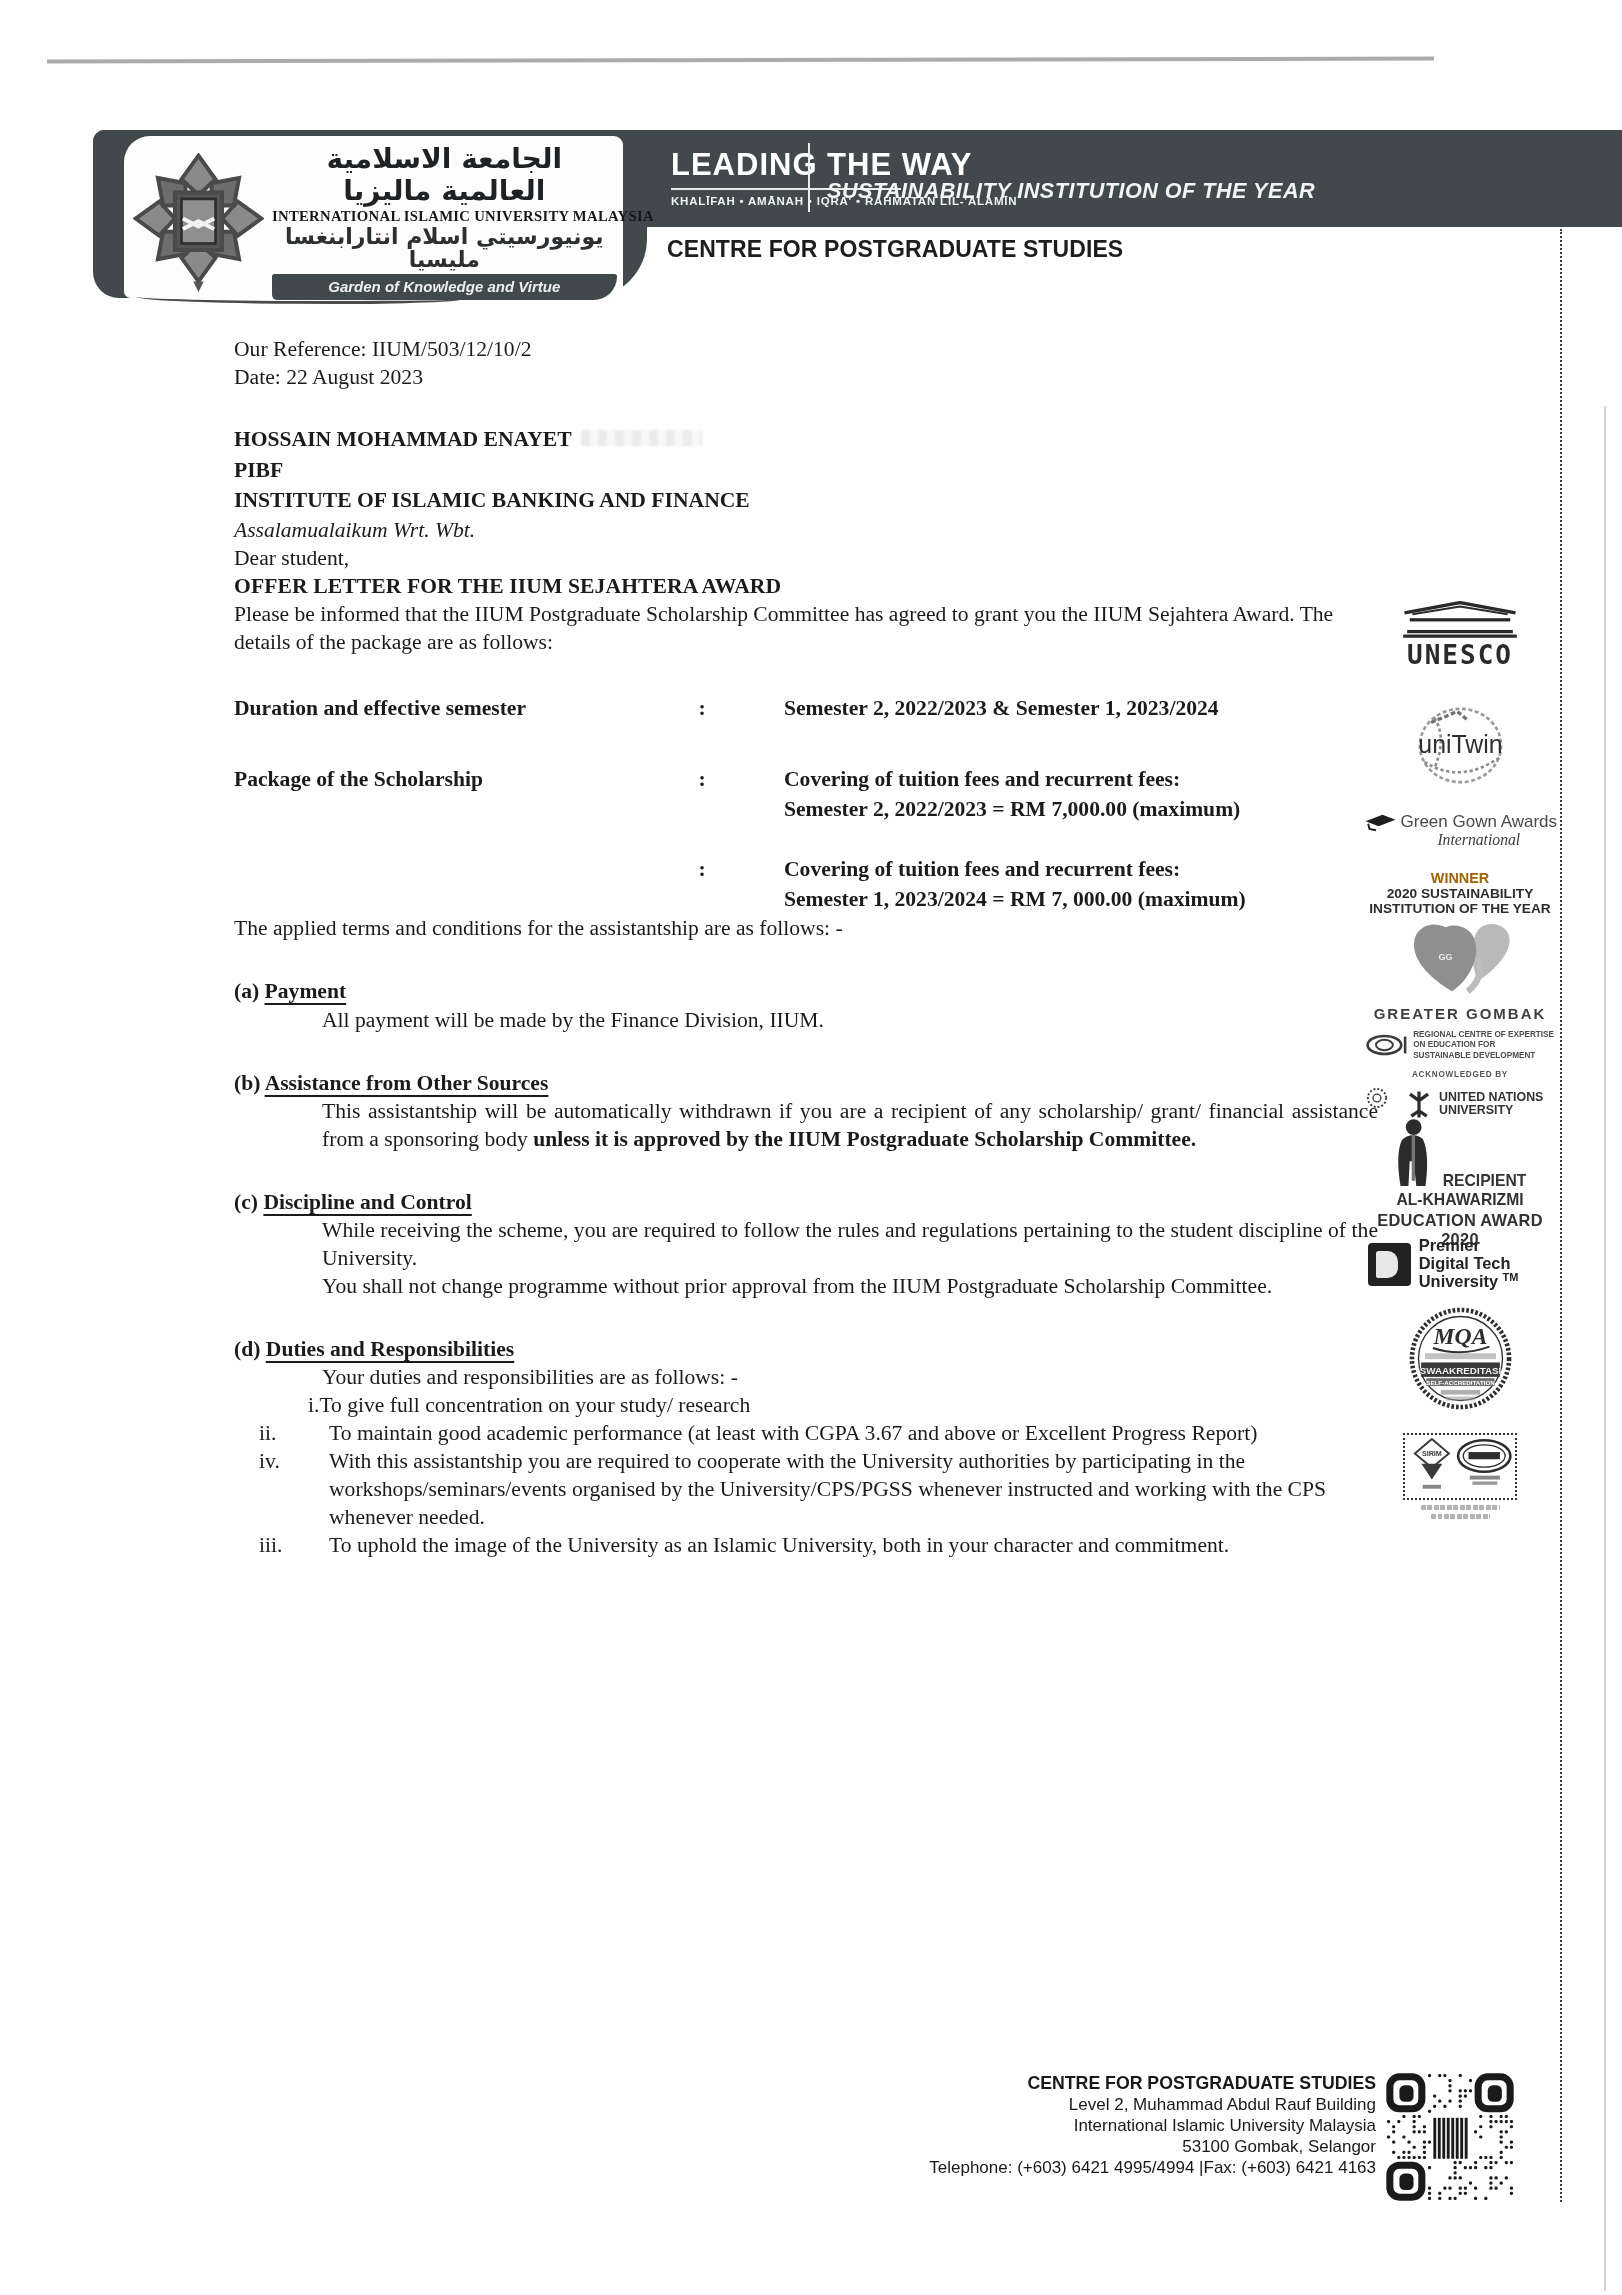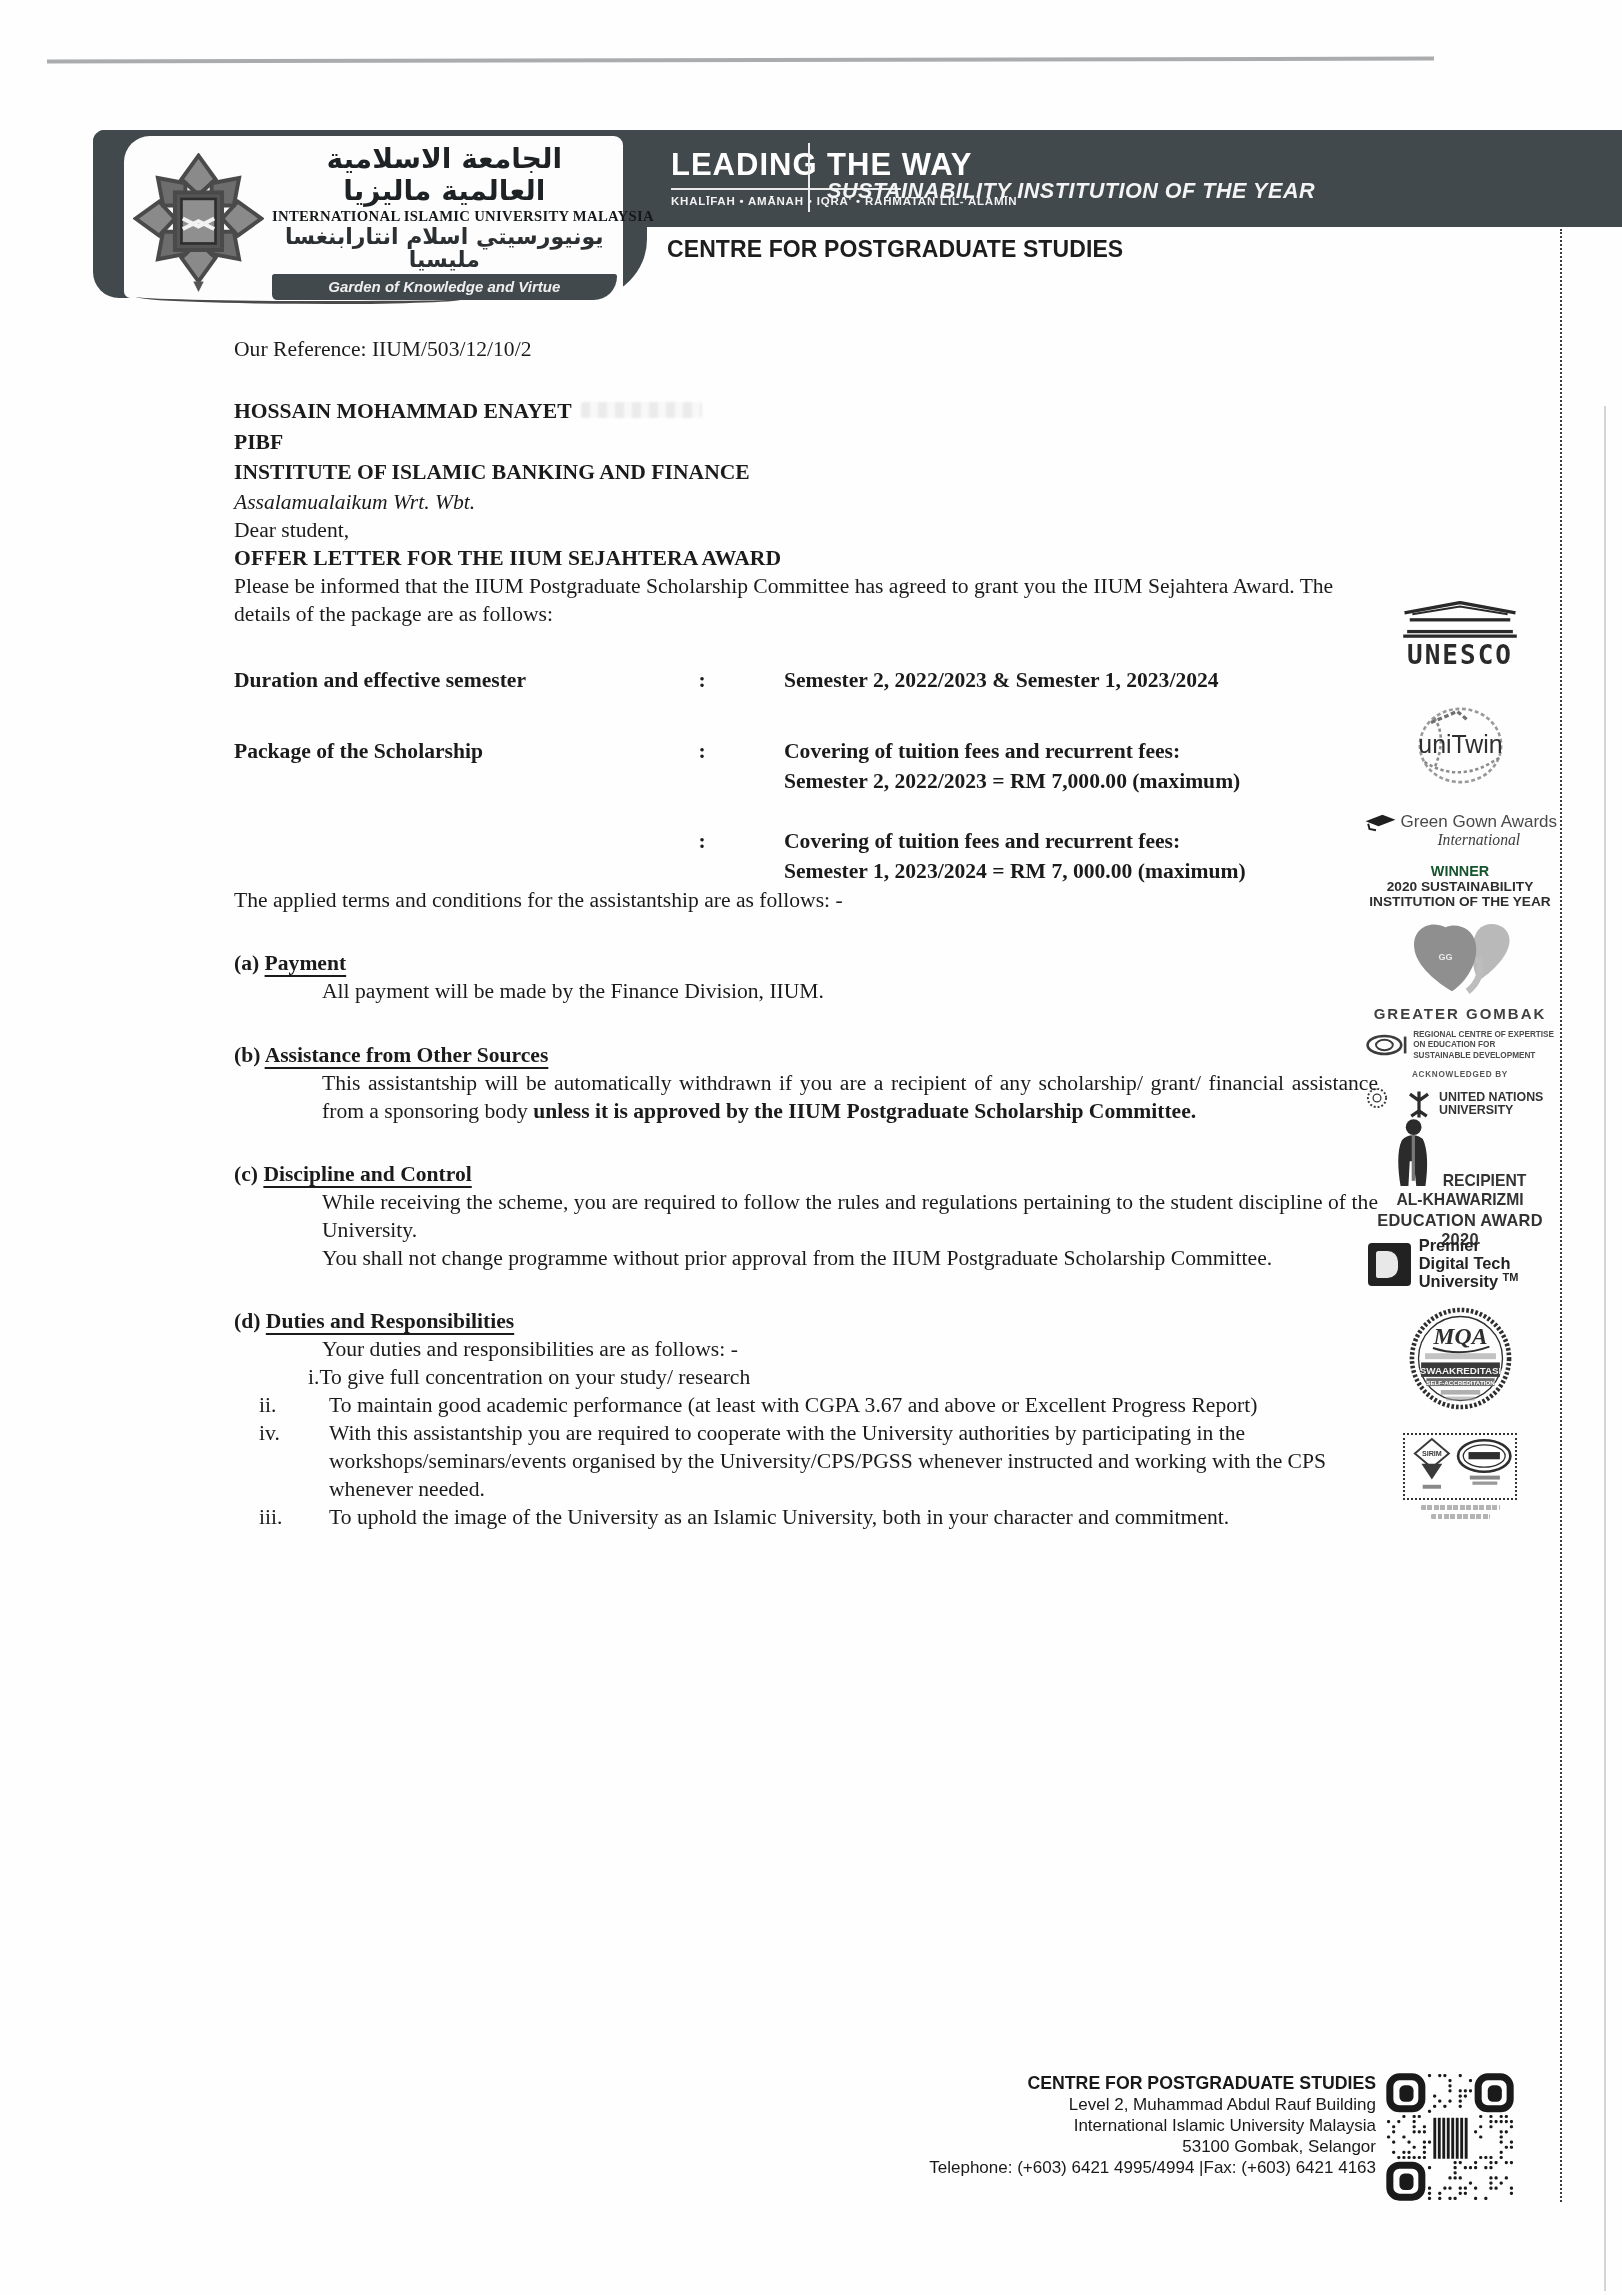--- a/index.html
+++ b/index.html
@@ -75,21 +75,21 @@
   
   .sidebar{position:absolute;left:1360px;top:601px;width:200px;height:942px;}
   .side-block{position:absolute;left:0;width:100%;text-align:center;color:#2e2e2e;}
   .sb-unesco{top:0;}
   .unesco-word{font-family:"DejaVu Sans Mono",monospace;font-weight:bold;font-size:26px;
                letter-spacing:2px;color:#2a2a2a;}
   .sb-unitwin{top:105px;}
   .sb-gg{top:211px;font-family:"Liberation Sans",sans-serif;}
   .gg-t1{font-size:17px;color:#4a4a4a;}
   .gg-t2{font-family:"Liberation Serif",serif;font-style:italic;font-size:15.7px;color:#3d3d3d;margin-top:-1.3px;}
-  .gg-win{font-weight:bold;font-size:14.4px;margin-top:14px;color:#14532d;}
+  .gg-win{font-weight:bold;font-size:14.4px;margin-top:21px;color:#a16207;}
   .gg-l{font-weight:bold;font-size:13.7px;color:#2d2d2d;}
   .sb-heart{top:317px;}
   .gombak-word{font-family:"Liberation Sans",sans-serif;font-weight:bold;font-size:15px;
                letter-spacing:2px;color:#3f3f3f;margin-top:2.6px;}
   .sb-rce{top:429px;font-family:"Liberation Sans",sans-serif;}
   .rce-row{display:flex;align-items:center;justify-content:center;gap:5.2px;}
   .rce-txt{text-align:left;font-weight:bold;font-size:8.2px;line-height:1.25;color:#4c4c4c;}
   .rce-ack{font-weight:bold;font-size:8.2px;color:#555;margin-top:9.2px;letter-spacing:0.7px;}
   .sb-unu{top:484px;font-family:"Liberation Sans",sans-serif;}
   .unu-row{display:flex;align-items:center;justify-content:center;gap:6.5px;margin-top:3.9px;}
@@ -166,20 +166,21 @@
         <div class="motto-ribbon">Garden of Knowledge and Virtue</div>
       </div>
       <div class="curl"></div>
     </div>
 
     <div class="dept-line">CENTRE FOR POSTGRADUATE STUDIES</div>
   </header>
 
   <main class="col">
     <p class="meta-line">Our Reference: IIUM/503/12/10/2</p>
+    <p class="meta-line">Date: 22 August 2023</p>
 
     <div class="recipient b">
       <p><span>HOSSAIN MOHAMMAD ENAYET</span><span class="redact"></span></p>
       <p>PIBF</p>
       <p>INSTITUTE OF ISLAMIC BANKING AND FINANCE</p>
     </div>
 
     <p class="greeting it">Assalamualaikum Wrt. Wbt.</p>
     <p class="dear">Dear student,</p>
     <p class="subject">OFFER LETTER FOR THE IIUM SEJAHTERA AWARD</p>

